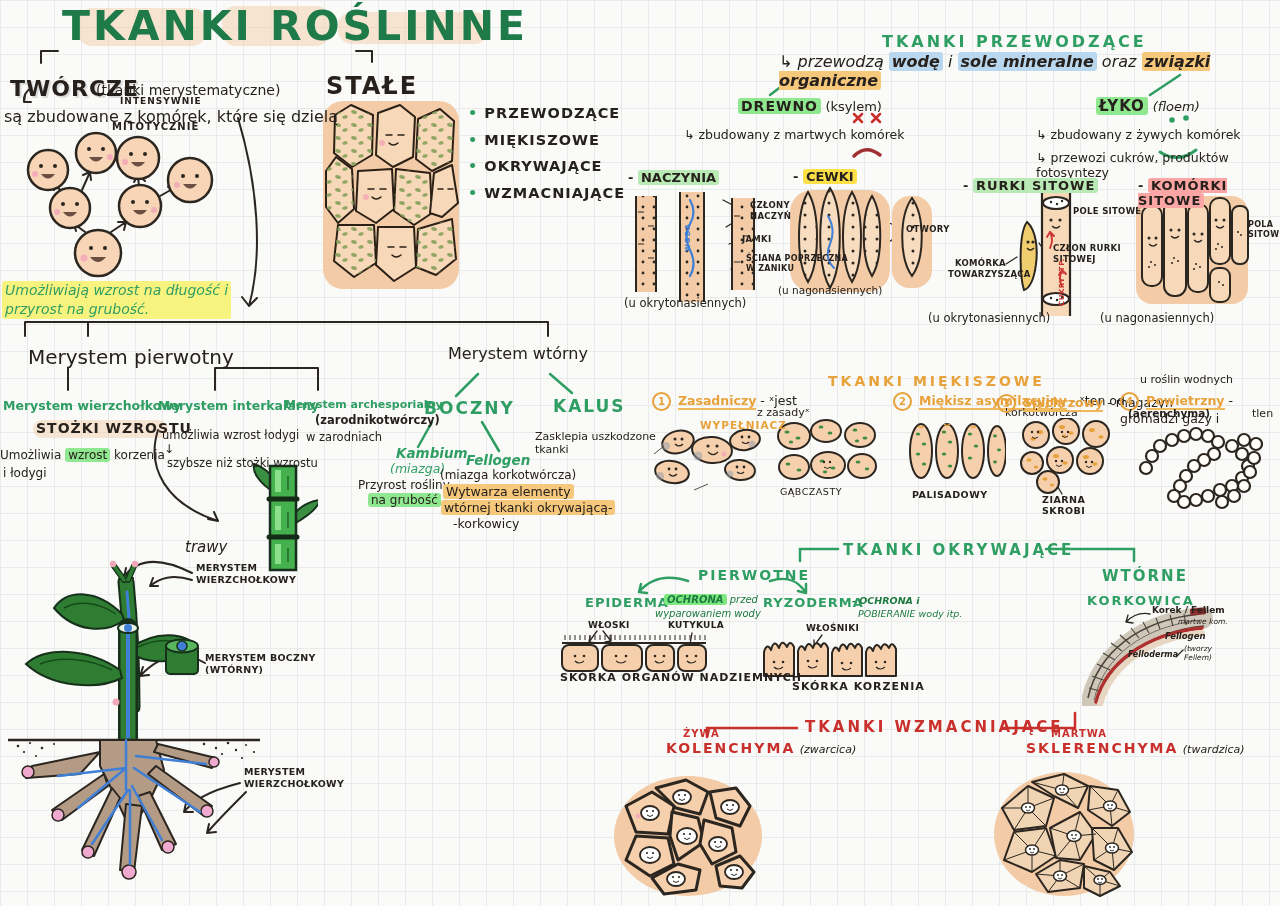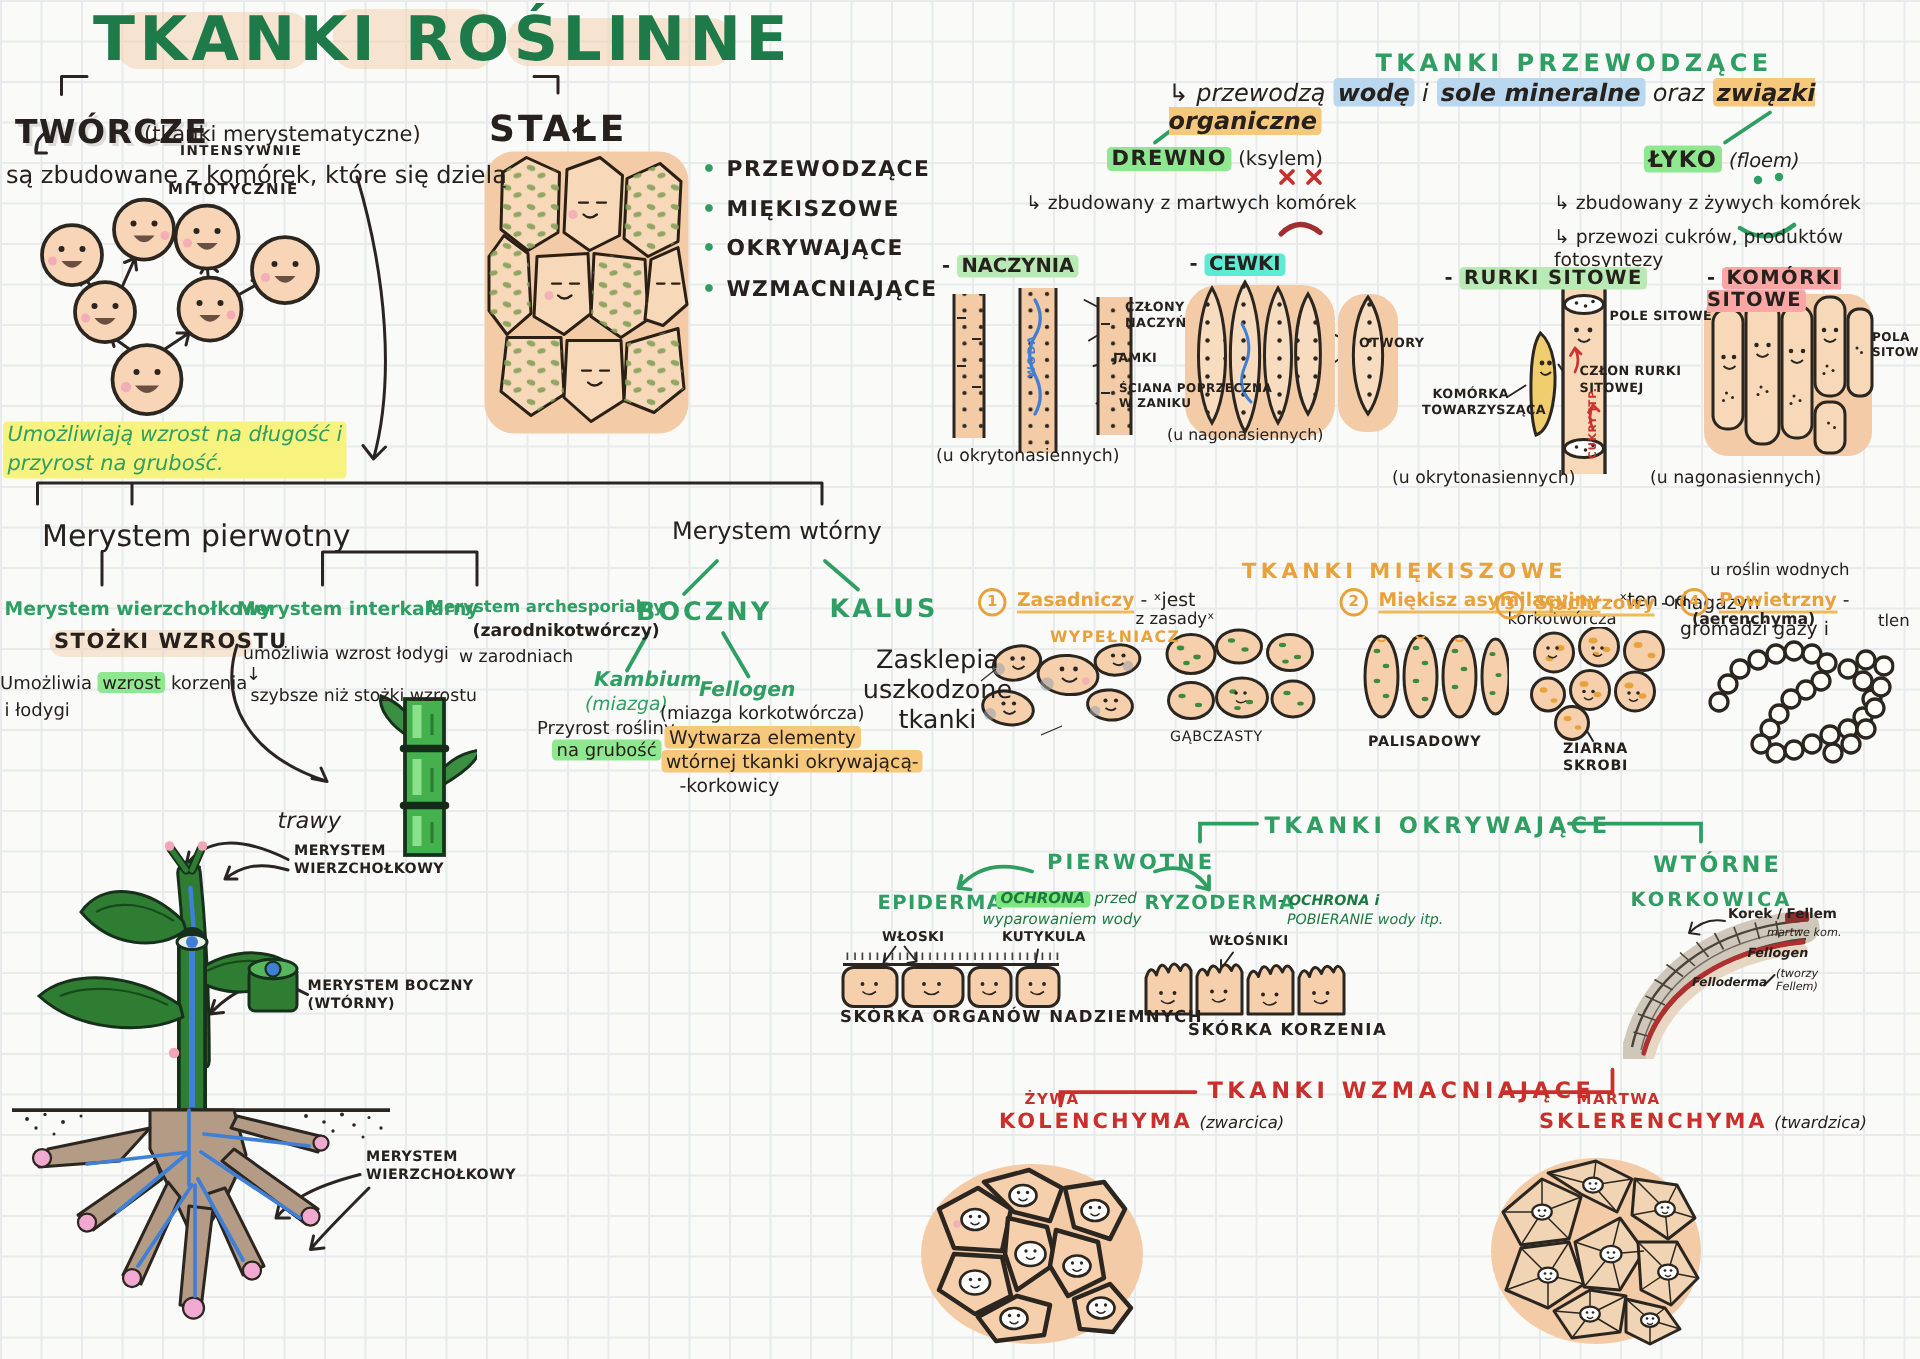--- a/index.html
+++ b/index.html
@@ -190,21 +190,21 @@
   <circle cx="48" cy="102" r="3" fill="#f2a7b8" opacity=".8"></circle>
 </svg>
 </div>
 <div class="abs z3" style="left:468px;top:100px;font-size:14.5px;font-weight:bold;letter-spacing:1px;line-height:26.5px">
   <div><span class="g">•</span> <span>PRZEWODZĄCE</span></div>
   <div><span class="g">•</span> <span>MIĘKISZOWE</span></div>
   <div><span class="g">•</span> <span>OKRYWAJĄCE</span></div>
   <div><span class="g">•</span> <span>WZMACNIAJĄCE</span></div>
 </div>
 
-<div class="abs z3 g cap" style="left:917px;top:32px;font-size:16px;letter-spacing:3px">TKANKI PRZEWODZĄCE</div>
+<div class="abs z3 g cap" style="left:882px;top:32px;font-size:16px;letter-spacing:3px">TKANKI PRZEWODZĄCE</div>
 <div class="abs z3" style="left:779px;top:52px;font-size:16px;font-style:italic">
   <span>↳ przewodzą</span>
   <span class="hl hlb b">wodę</span>
   <span>i</span>
   <span class="hl hlb b">sole mineralne</span>
   <span>oraz</span>
   <span class="hl hlo b">związki organiczne</span>
 </div>
 
 <div class="abs z3" style="left:738px;top:98px;font-size:14px">
@@ -262,21 +262,21 @@
 </svg>
 </div>
 <div class="abs z3 lbl pre" style="left:750px;top:200px">CZŁONY
 NACZYŃ</div>
 <div class="abs z3 lbl" style="left:742px;top:234px">JAMKI</div>
 <div class="abs z3 lbl pre" style="left:746px;top:254px;font-size:8px">ŚCIANA POPRZECZNA
 W ZANIKU</div>
 <div class="abs z3 vtext bl b" style="left:684px;top:252px;font-size:7px;letter-spacing:1px">WODA</div>
 <div class="abs z3 capt" style="left:624px;top:296px">(u okrytonasiennych)</div>
 
-<div class="abs z3" style="left:793px;top:169px;font-size:13px;font-weight:bold"><span>-</span> <span class="hl" style="background:#5eead4">CEWKI</span></div>
+<div class="abs z3" style="left:793px;top:169px;font-size:13px;font-weight:bold"><span>-</span> <span class="hl" style="background:#fde047">CEWKI</span></div>
 <div class="abs z2" style="left:788px;top:186px">
 <svg width="145" height="112" viewBox="0 0 145 112">
   <defs>
         <pattern id="bd2" width="12" height="12" patternUnits="userSpaceOnUse">
           <circle cx="5" cy="5" r="1.5" fill="#2b2620"></circle>
         </pattern>
       </defs>
   <rect x="2" y="4" width="100" height="102" rx="22" fill="#f3cba6"></rect>
   <g stroke="#2b2620" stroke-width="2" fill="#f8dcc0">
     <path d="M20,6C32,26 32,76 20,96C8,76 8,26 20,6Z"></path>
@@ -400,21 +400,21 @@
 <div class="abs z3" style="left:162px;top:428px;font-size:11.5px">umożliwia wzrost łodygi</div>
 <div class="abs z3" style="left:164px;top:442px;font-size:12px">↓</div>
 <div class="abs z3" style="left:167px;top:456px;font-size:11.5px">szybsze niż stożki wzrostu</div>
 
 <div class="abs z3 g b" style="left:285px;top:398px;font-size:11px">Merystem archesporialny</div>
 <div class="abs z3" style="left:315px;top:413px;font-size:11.5px;font-weight:bold">(zarodnikotwórczy)</div>
 <div class="abs z3" style="left:306px;top:430px;font-size:11.5px">w zarodniach</div>
 
 <div class="abs z3 g cap" style="left:424px;top:398px;font-size:17px;letter-spacing:2px">BOCZNY</div>
 <div class="abs z3 g cap" style="left:553px;top:396px;font-size:17px;letter-spacing:2px">KALUS</div>
-<div class="abs z3 pre" style="left:535px;top:430px;width:180px;text-align:center;font-size:17px">Zasklepia uszkodzone
+<div class="abs z3 pre" style="left:535px;top:430px;width:180px;text-align:left;font-size:11px">Zasklepia uszkodzone
 tkanki</div>
 
 <div class="abs z3 g" style="left:396px;top:445px;font-size:13.5px;font-style:italic;font-weight:bold">Kambium</div>
 <div class="abs z3 g" style="left:390px;top:461px;font-size:12.5px;font-style:italic">(miazga)</div>
 <div class="abs z3" style="left:358px;top:478px;font-size:12px">Przyrost rośliny</div>
 <div class="abs z3" style="left:368px;top:493px;font-size:12px"><span class="hl hlg">na grubość</span></div>
 
 <div class="abs z3 g" style="left:466px;top:452px;font-size:13.5px;font-style:italic;font-weight:bold">Fellogen</div>
 <div class="abs z3" style="left:440px;top:468px;font-size:12px">(miazga korkotwórcza)</div>
 <div class="abs z3" style="left:443px;top:484px;font-size:12.5px"><span class="hl hlo">Wytwarza elementy</span></div>

